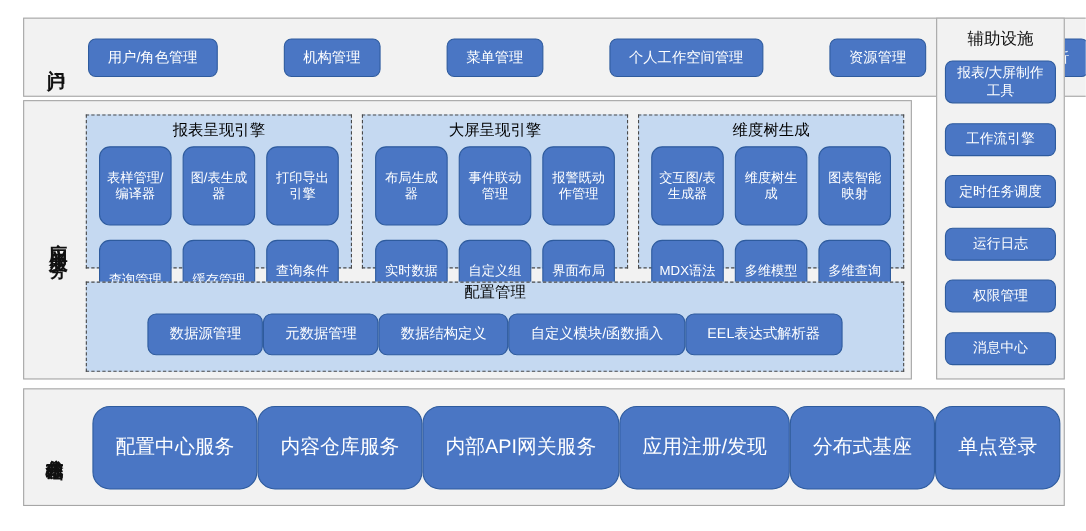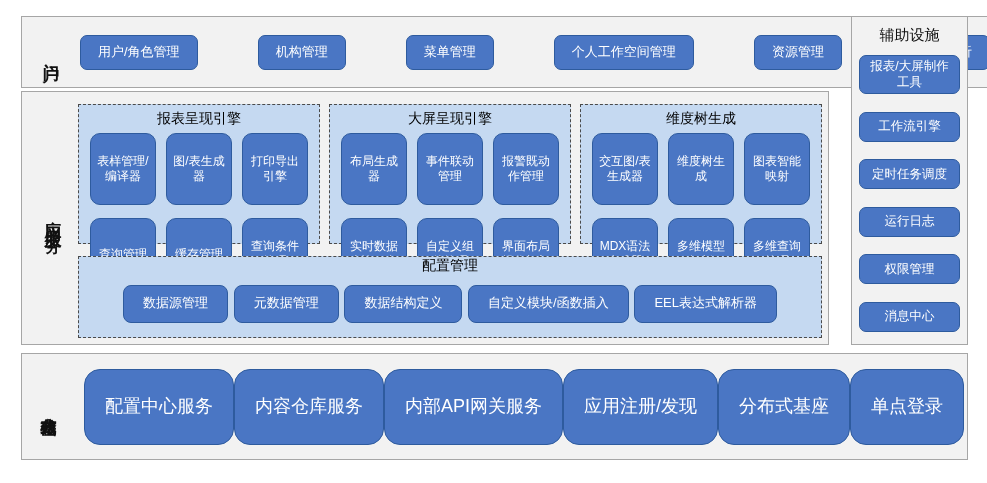--- a/index.html
+++ b/index.html
@@ -83,21 +83,21 @@
 
   .config {
     margin-top: 12px; height: 85px;
     background: var(--panel-light-blue, #c5d9f1);
     border: 1.6px dashed #4a4a4a;
     display: flex; flex-direction: column;
     padding: 0 12px 10px;
   }
   .config-row {
     flex: 1; display: flex; align-items: center;
-    justify-content: space-between; padding: 0 32px;
+    justify-content: center; padding: 0 32px;
   }
   .config-btn {
     height: 38px; padding: 0 19px;
     border-radius: 8px; font-size: 13px; white-space: nowrap;
   }
 
   
   .aux {
     left: 851px; top: 16px; width: 117px; height: 329px;
     display: flex; flex-direction: column; align-items: center;

